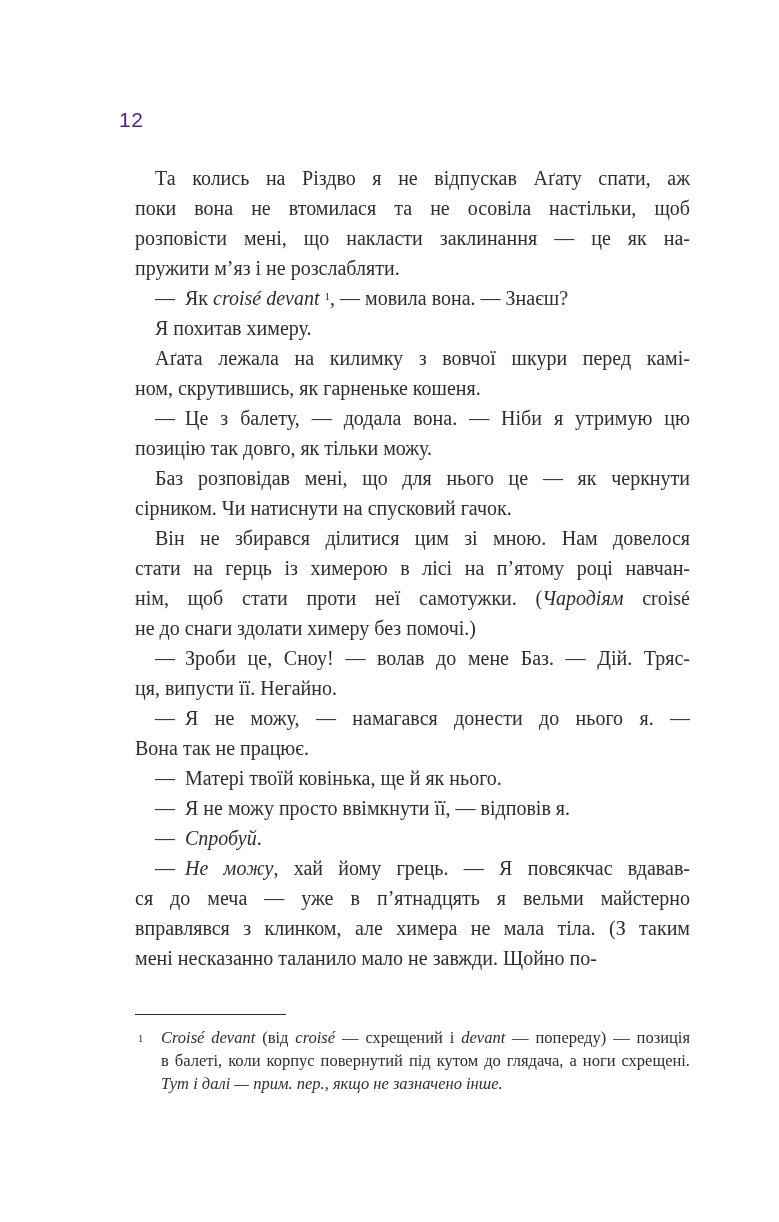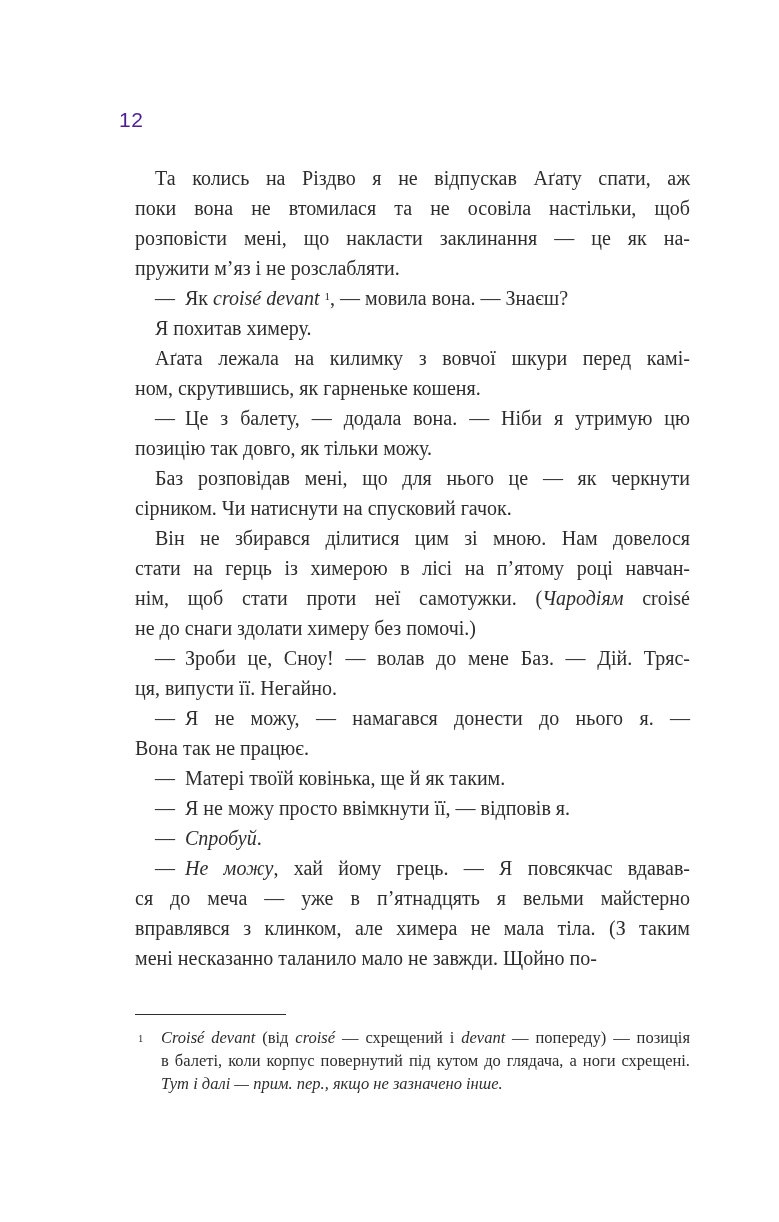--- a/index.html
+++ b/index.html
@@ -114,21 +114,21 @@
       </div>
       <div class="para">
         <div class="line first"><span>— Зроби це, Сноу! — волав до мене Баз. — Дій. Тряс-</span></div>
         <div class="line last"><span>ця, випусти її. Негайно.</span></div>
       </div>
       <div class="para">
         <div class="line first"><span>— Я не можу, — намагався донести до нього я. —</span></div>
         <div class="line last"><span>Вона так не працює.</span></div>
       </div>
       <div class="para">
-        <div class="line first last"><span>— Матері твоїй ковінька, ще й як таким.</span></div>
+        <div class="line first last"><span>— Матері твоїй ковінька, ще й як нього.</span></div>
       </div>
       <div class="para">
         <div class="line first last"><span>— Я не можу просто ввімкнути її, — відповів я.</span></div>
       </div>
       <div class="para">
         <div class="line first last"><span>— </span><span class="em">Спробуй</span><span>.</span></div>
       </div>
       <div class="para">
         <div class="line first"><span>— </span><span class="em">Не можу</span><span>, хай йому грець. — Я повсякчас вдавав-</span></div>
         <div class="line"><span>ся до меча — уже в п’ятнадцять я вельми майстерно</span></div>

